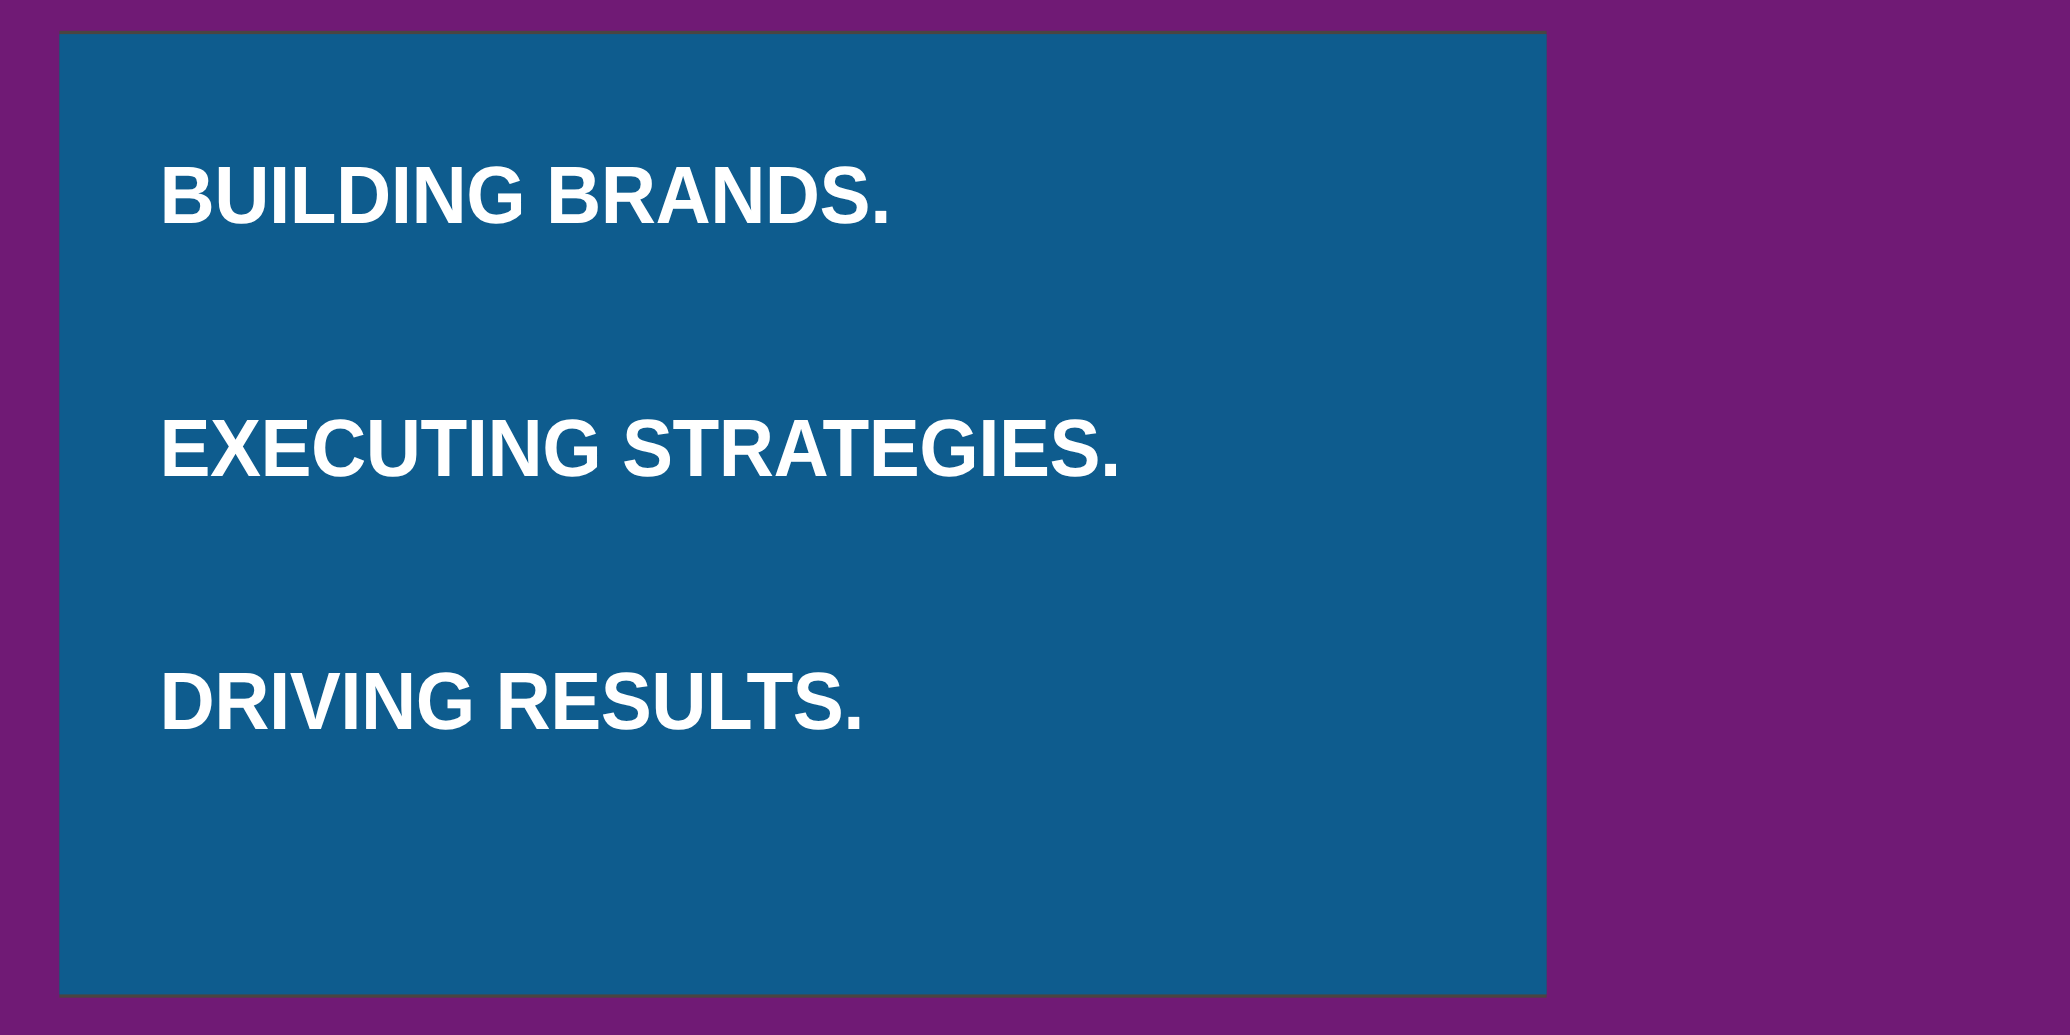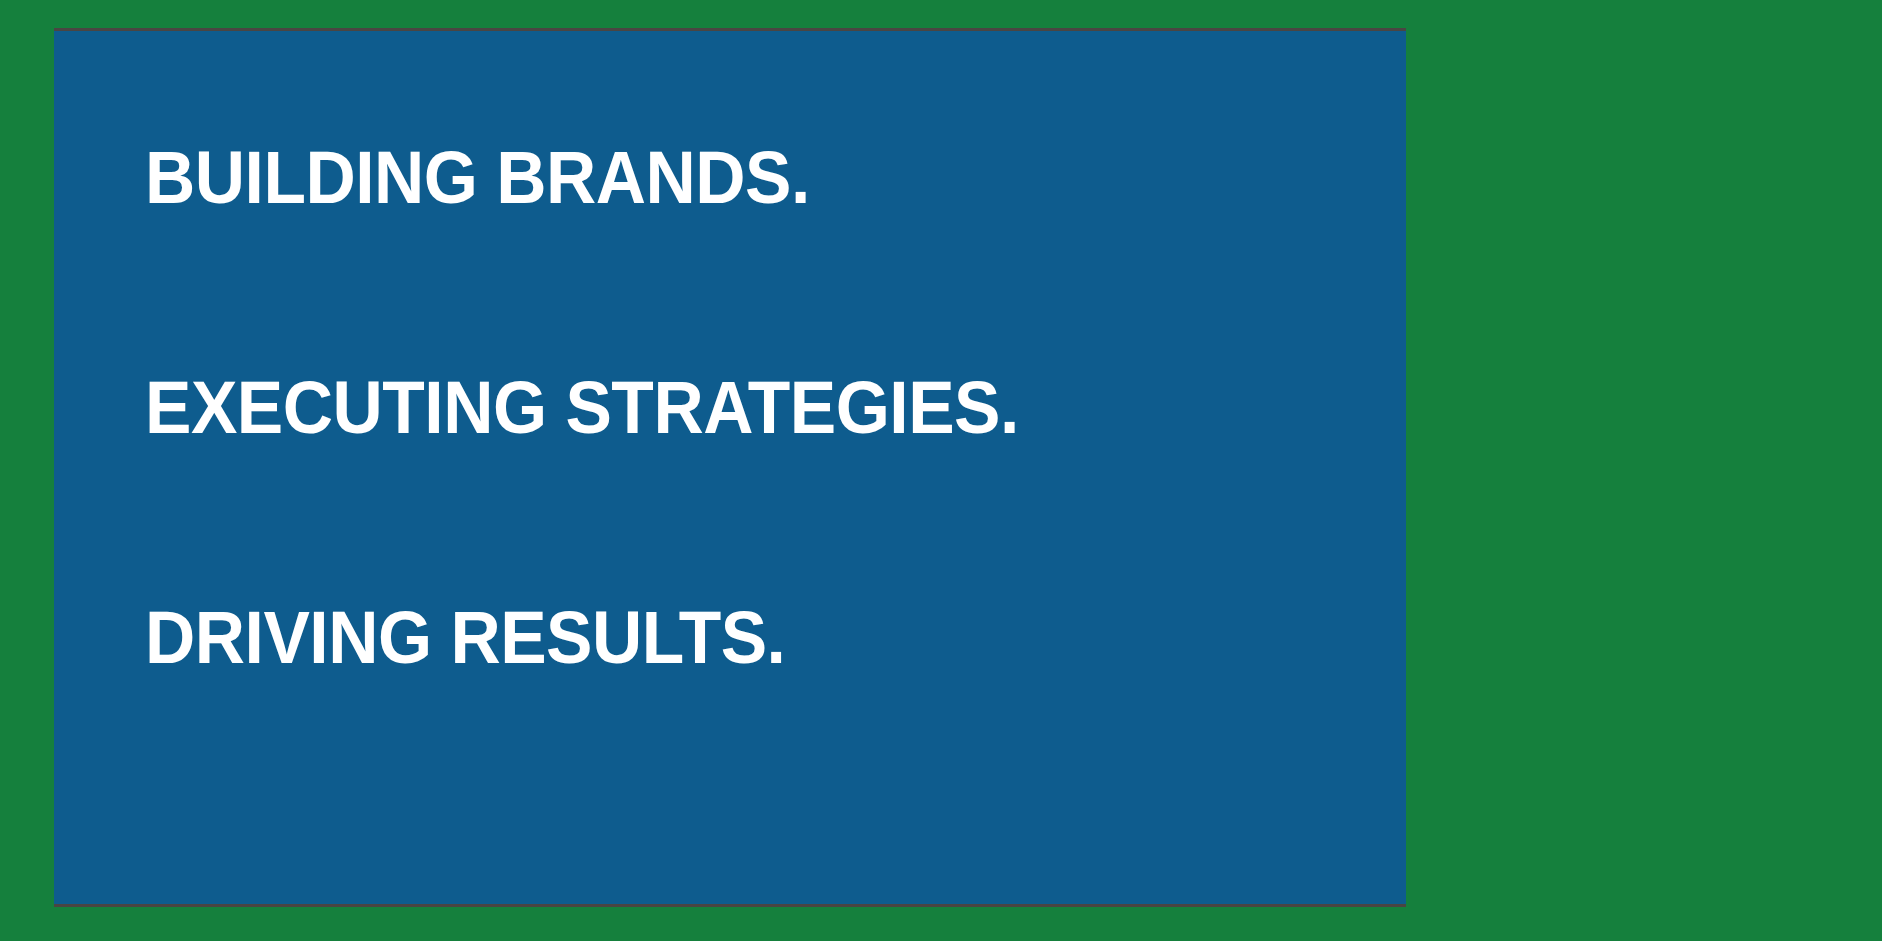--- a/index.html
+++ b/index.html
@@ -12,21 +12,21 @@
     width: 1882px;
     height: 941px;
     overflow: hidden;
     font-family: "Liberation Sans", "DejaVu Sans", sans-serif;
   }
 
   #stage {
     position: relative;
     width: 1882px;
     height: 941px;
-    background: #15803d;
+    background: #701a75;
   }
 
   
   .slide-frame {
     position: absolute;
     left: 54px;
     top: 28px;
     width: 1352px;
     height: 879px;
     background: #4a4542;

